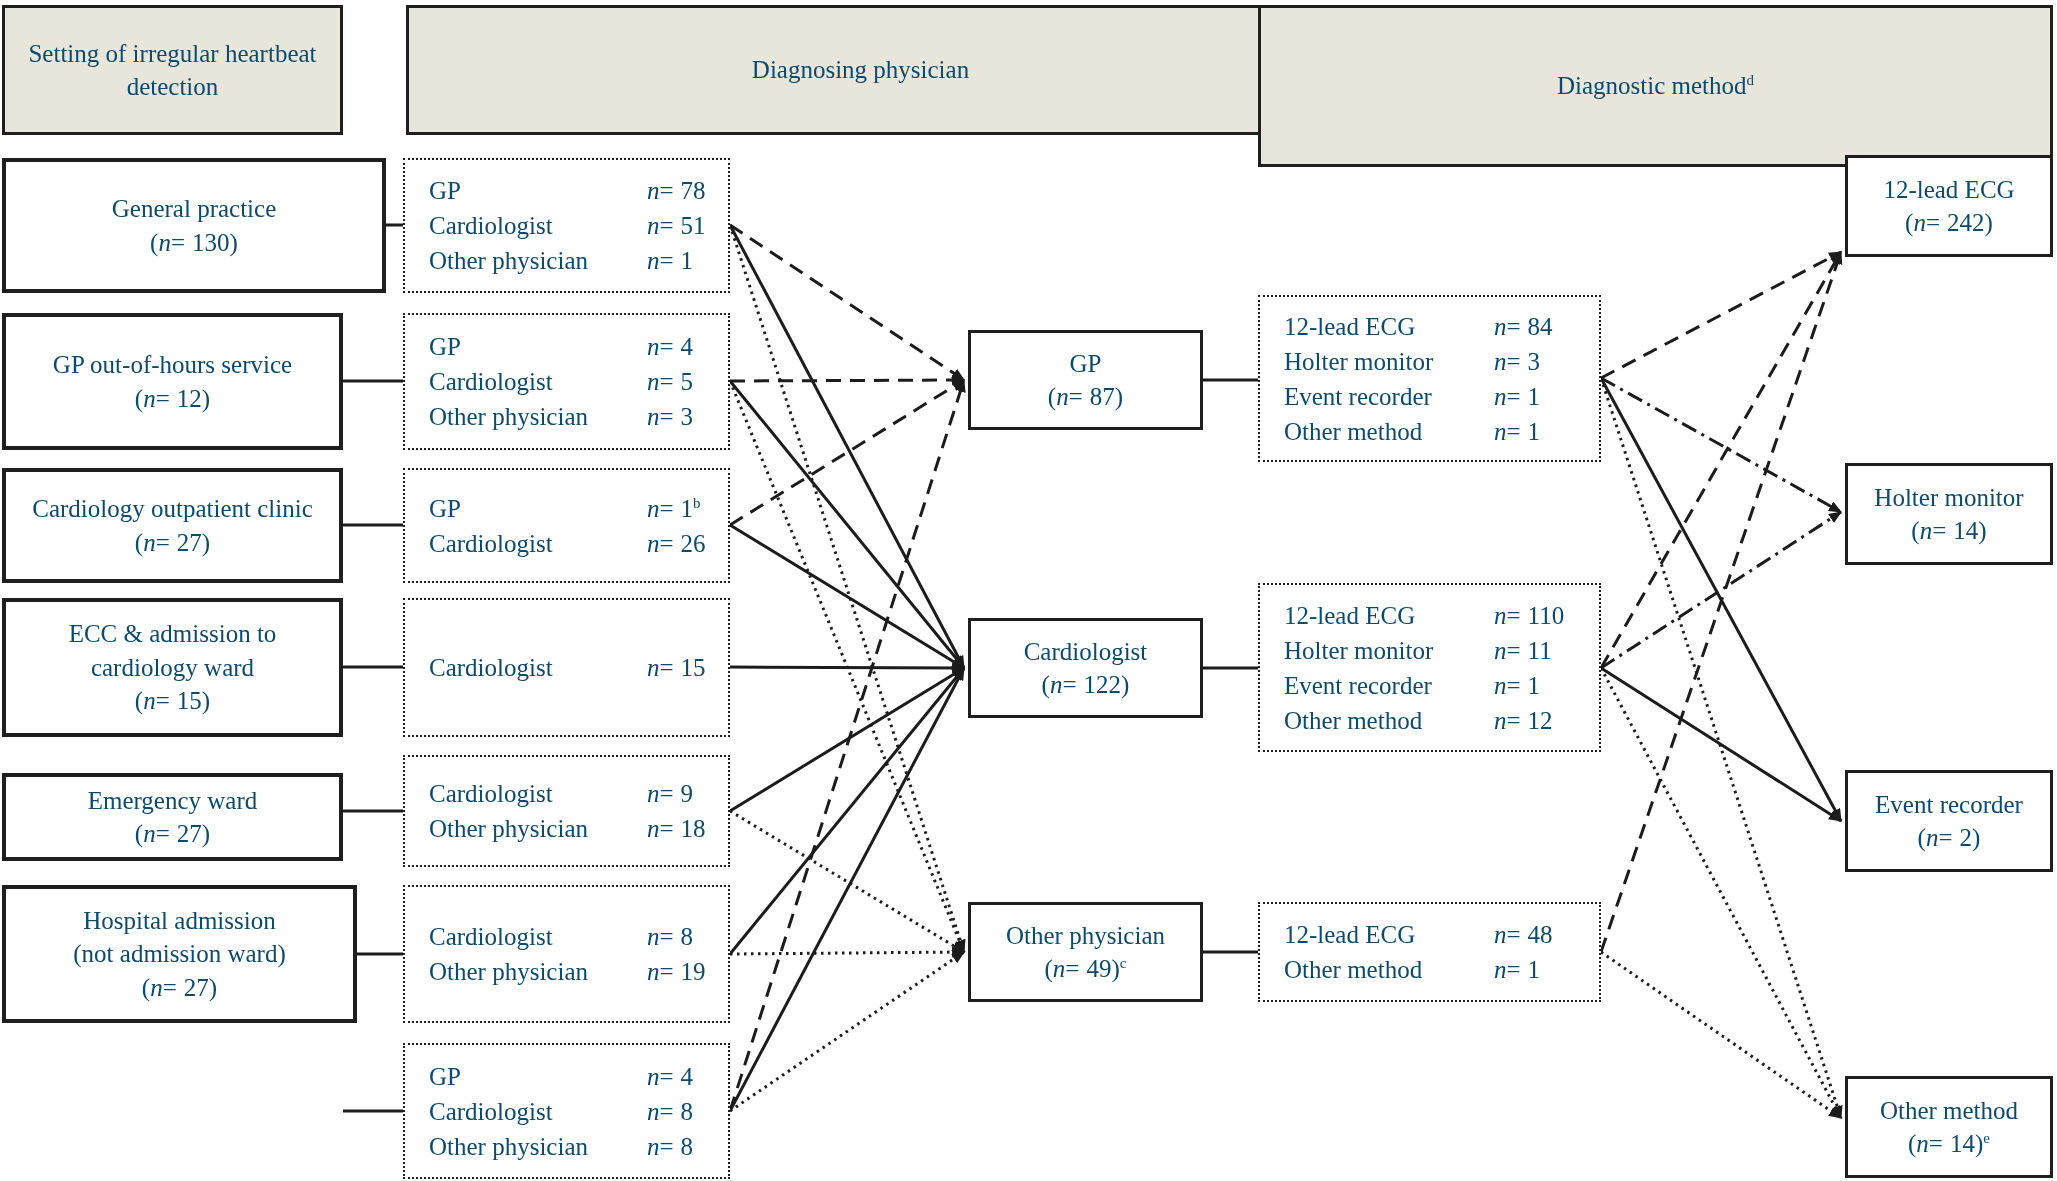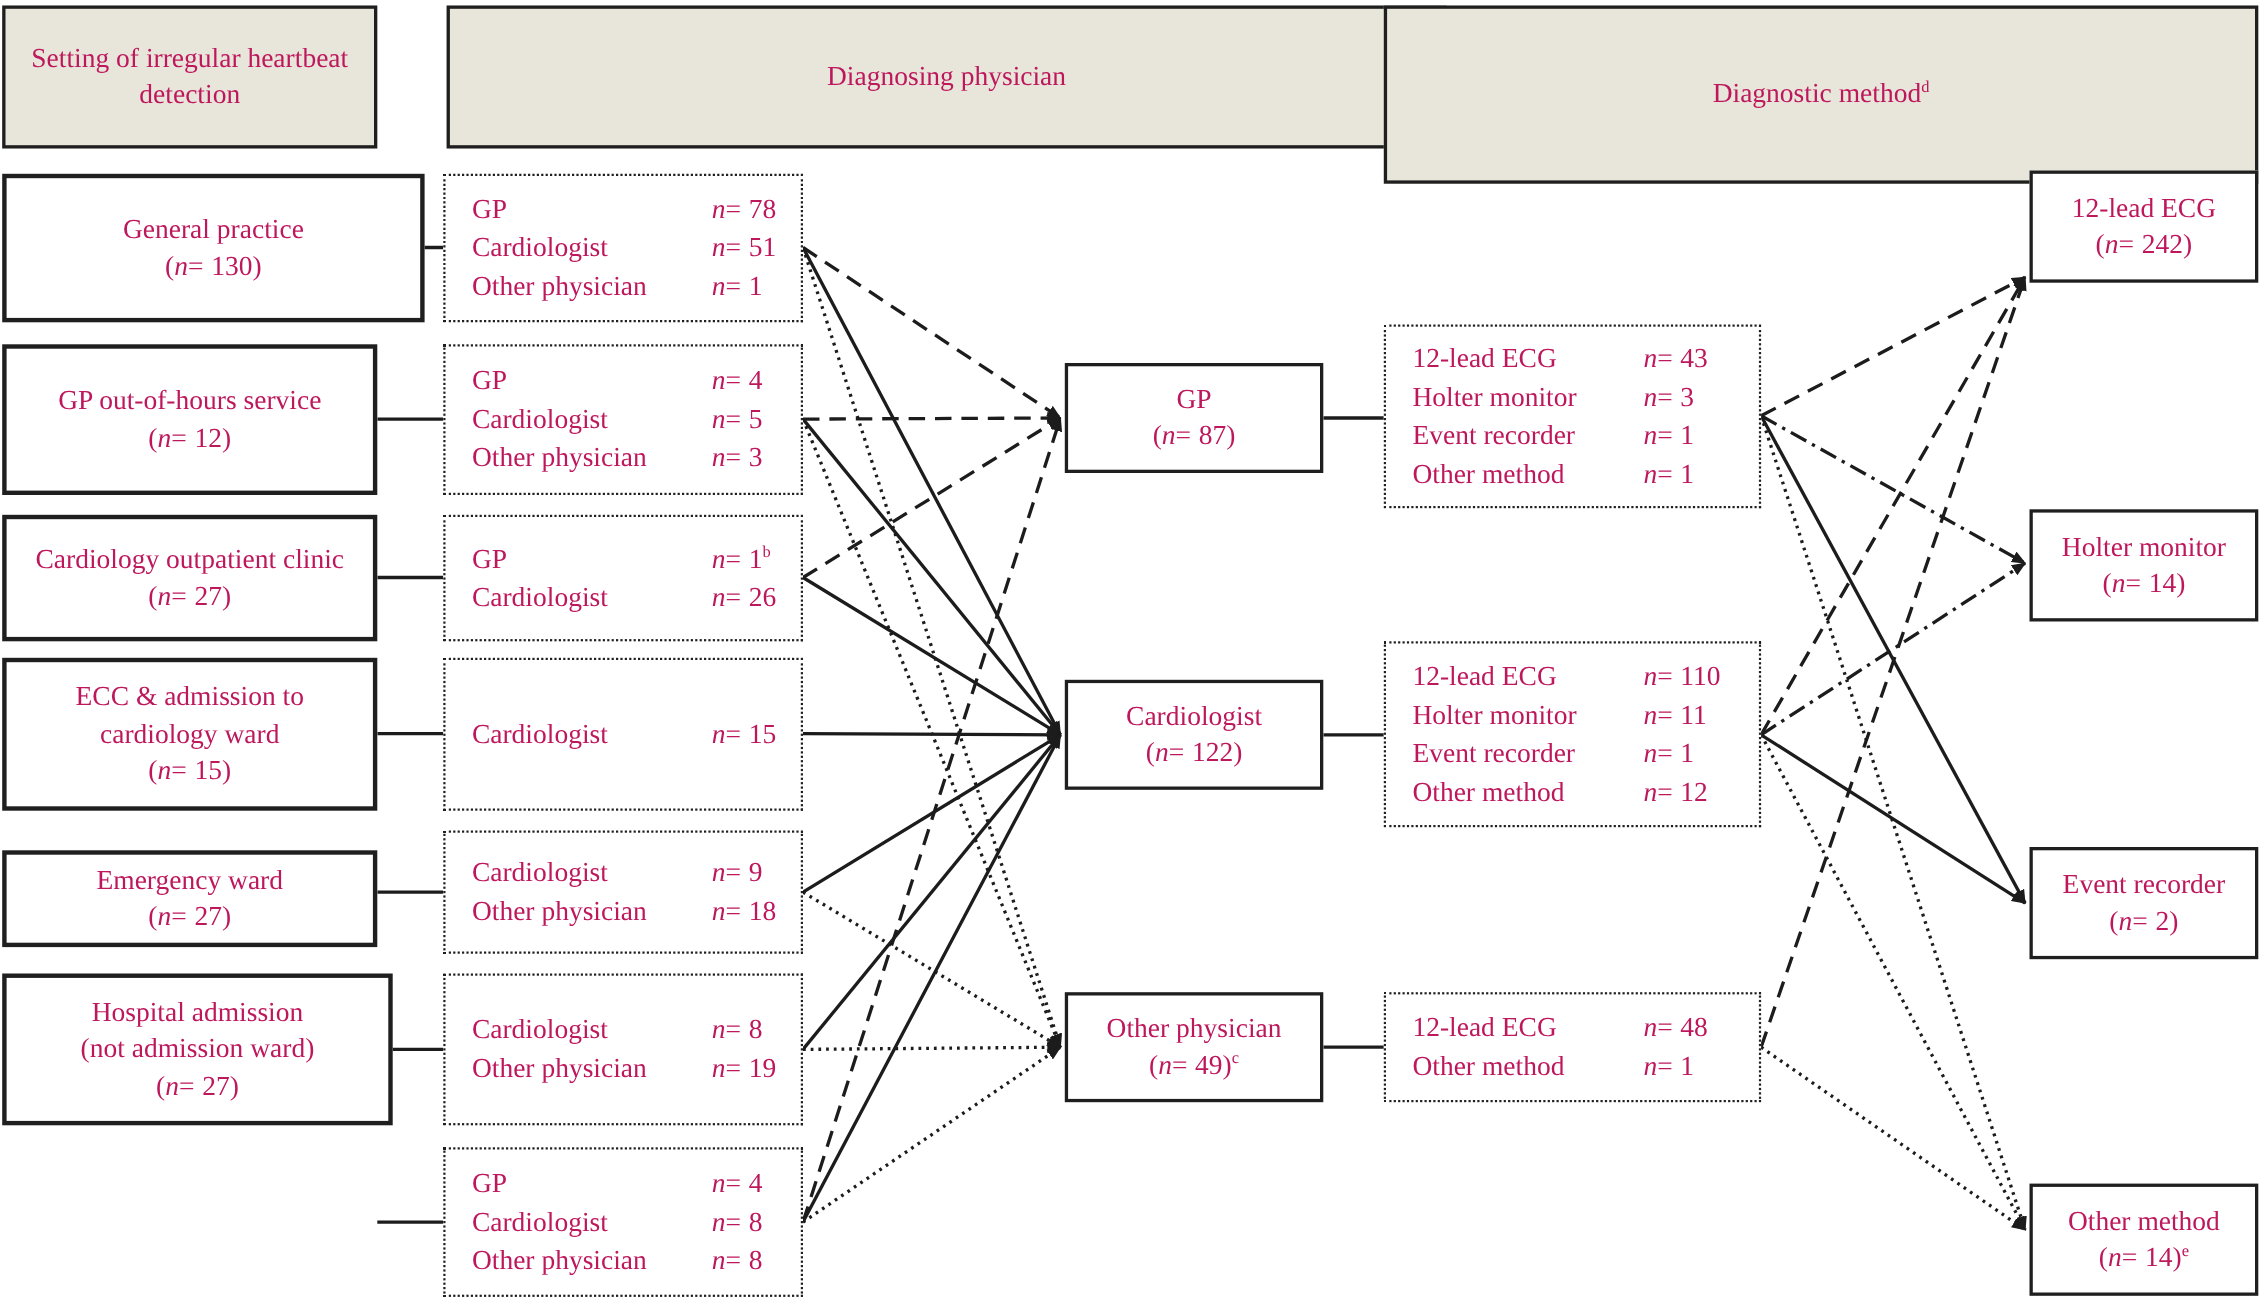--- a/index.html
+++ b/index.html
@@ -1,17 +1,17 @@
 <!DOCTYPE html>
 <html style="--header-fill: #e8e5da; --line: #1c1c1c; --border: #1f1f1f; --bg: #ffffff;"><head>
 <meta charset="utf-8">
 <style>
   html,body{margin:0;padding:0;background:#fff;}
   .page{position:relative;width:2057px;height:1181px;background:var(--bg,#ffffff);
-        font-family:"Liberation Serif",serif;color:#be185d;overflow:hidden;}
+        font-family:"Liberation Serif",serif;color:#0c4a6e;overflow:hidden;}
   .wires{position:absolute;left:0;top:0;}
   .wires line{stroke:var(--line,#1c1c1c);stroke-width:3;fill:none;}
   .st-dashed{stroke-dasharray:15 9;}
   .st-dotted{stroke-dasharray:2.5 4.5;}
   .st-dashdot{stroke-dasharray:16 6 3 6;}
   #arr path{fill:var(--line,#1c1c1c);}
   .box{position:absolute;box-sizing:border-box;display:flex;flex-direction:column;
        align-items:center;justify-content:center;text-align:center;
        font-size:25px;line-height:1.34;background:#fff;}
   .solid3{border:3px solid var(--border,#1f1f1f);}
@@ -210,21 +210,21 @@
     <div><span>(</span><span class="np">n=</span><span class="num">122</span><span>)</span></div>
   </div>
   <div class="box solid3" style="left:968px;top:902px;width:235px;height:100px">
     <div>Other physician</div>
     <div><span>(</span><span class="np">n=</span><span class="num">49</span><span>)</span><sup>c</sup></div>
   </div>
 
   <div class="box dotted c4" style="left:1258px;top:295px;width:343px;height:167px">
     <div class="drow">
         <span class="dlbl">12-lead ECG</span>
-        <span class="dval"><span class="np">n=</span><span class="num">43</span></span>
+        <span class="dval"><span class="np">n=</span><span class="num">84</span></span>
       </div>
     <div class="drow">
         <span class="dlbl">Holter monitor</span>
         <span class="dval"><span class="np">n=</span><span class="num">3</span></span>
       </div>
     <div class="drow">
         <span class="dlbl">Event recorder</span>
         <span class="dval"><span class="np">n=</span><span class="num">1</span></span>
       </div>
     <div class="drow">

